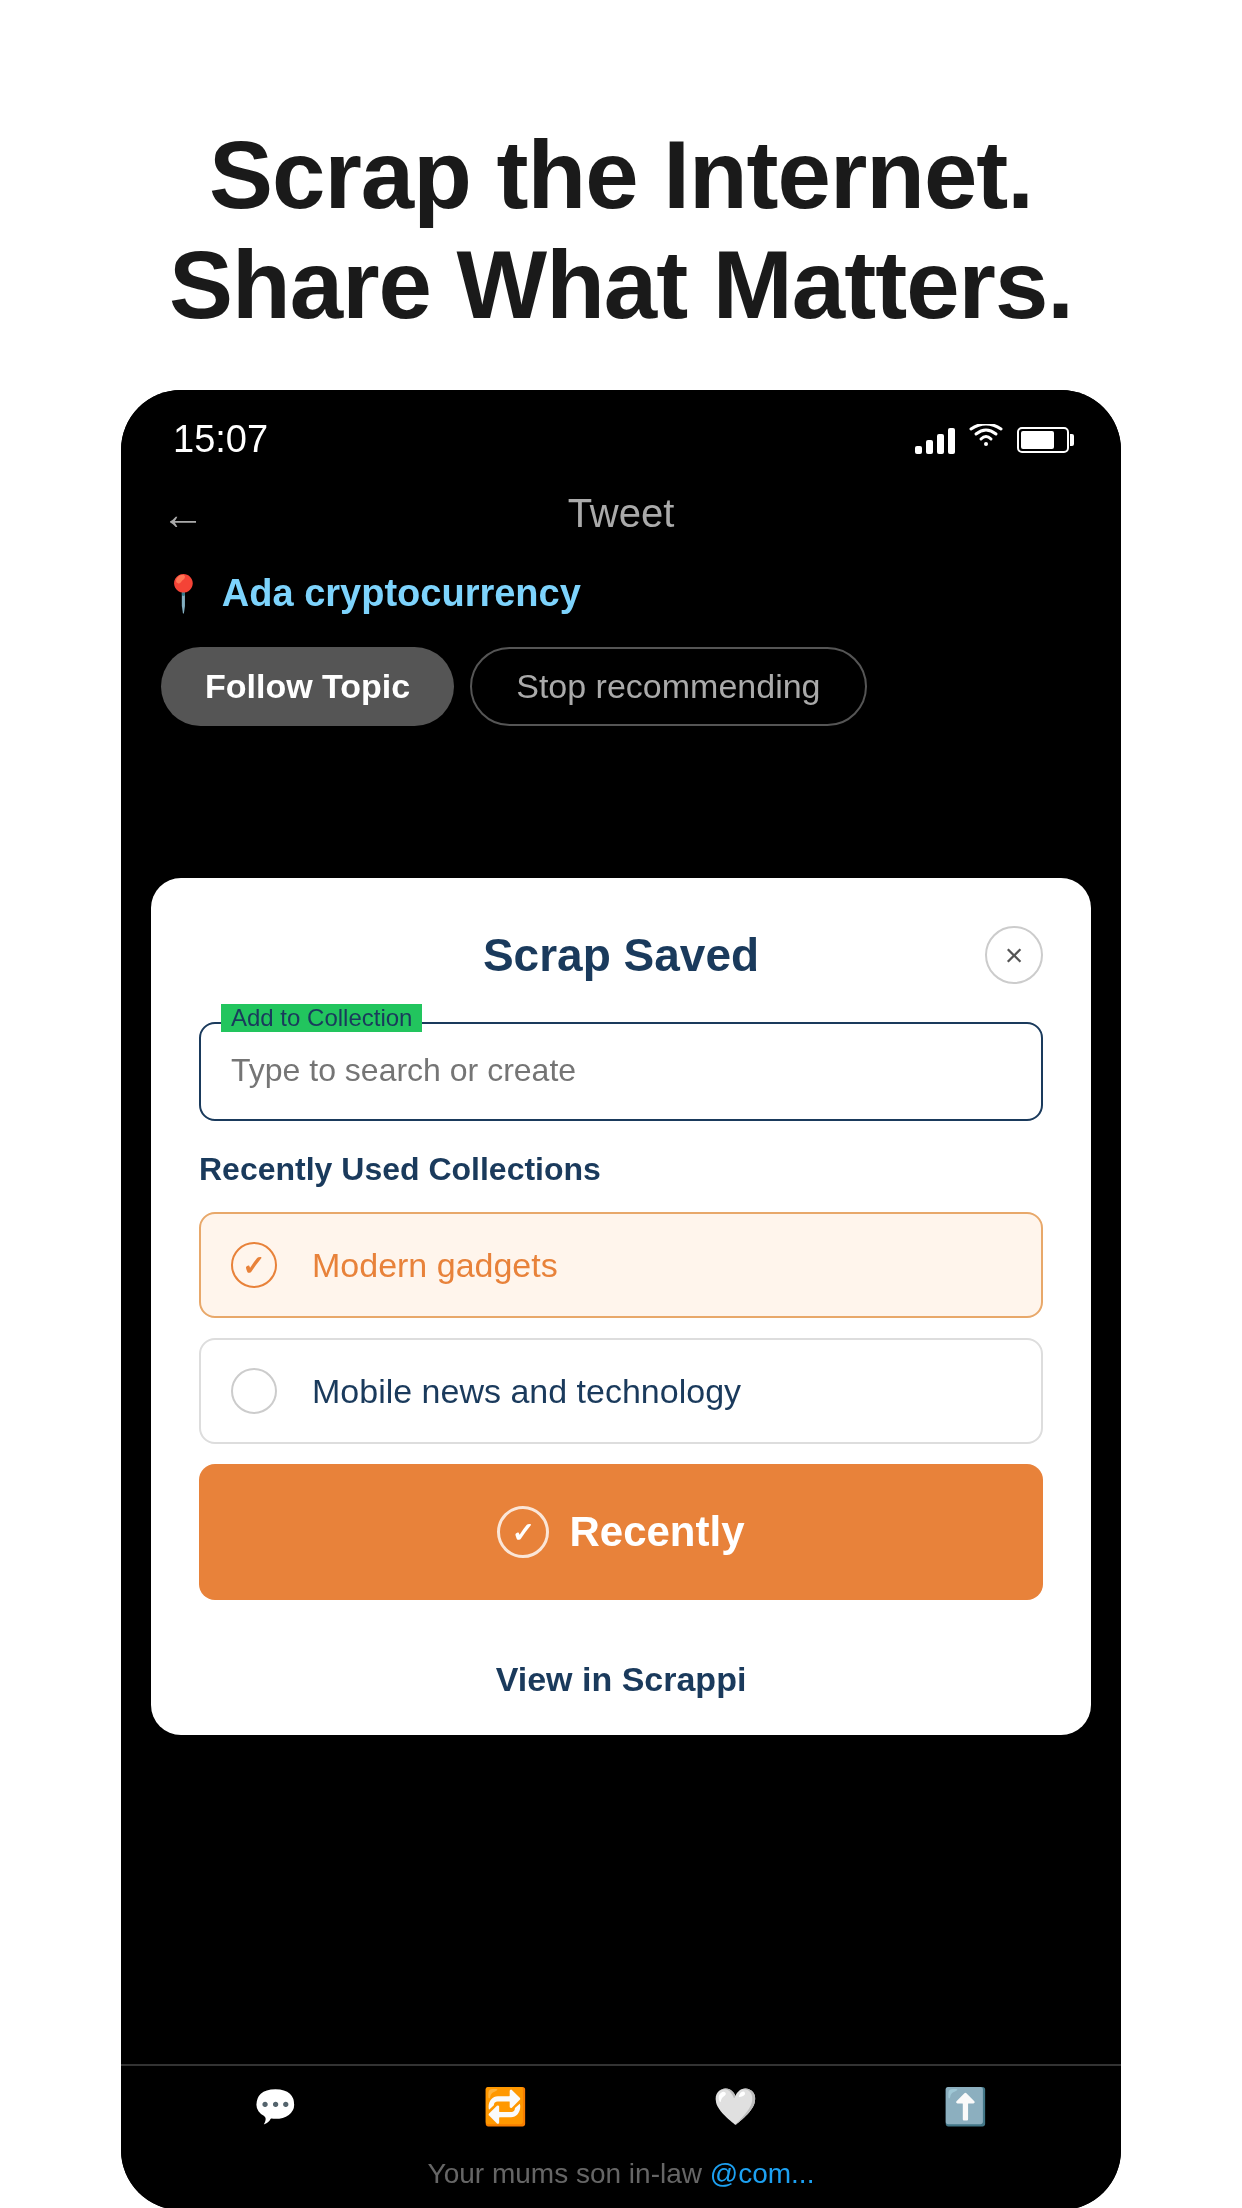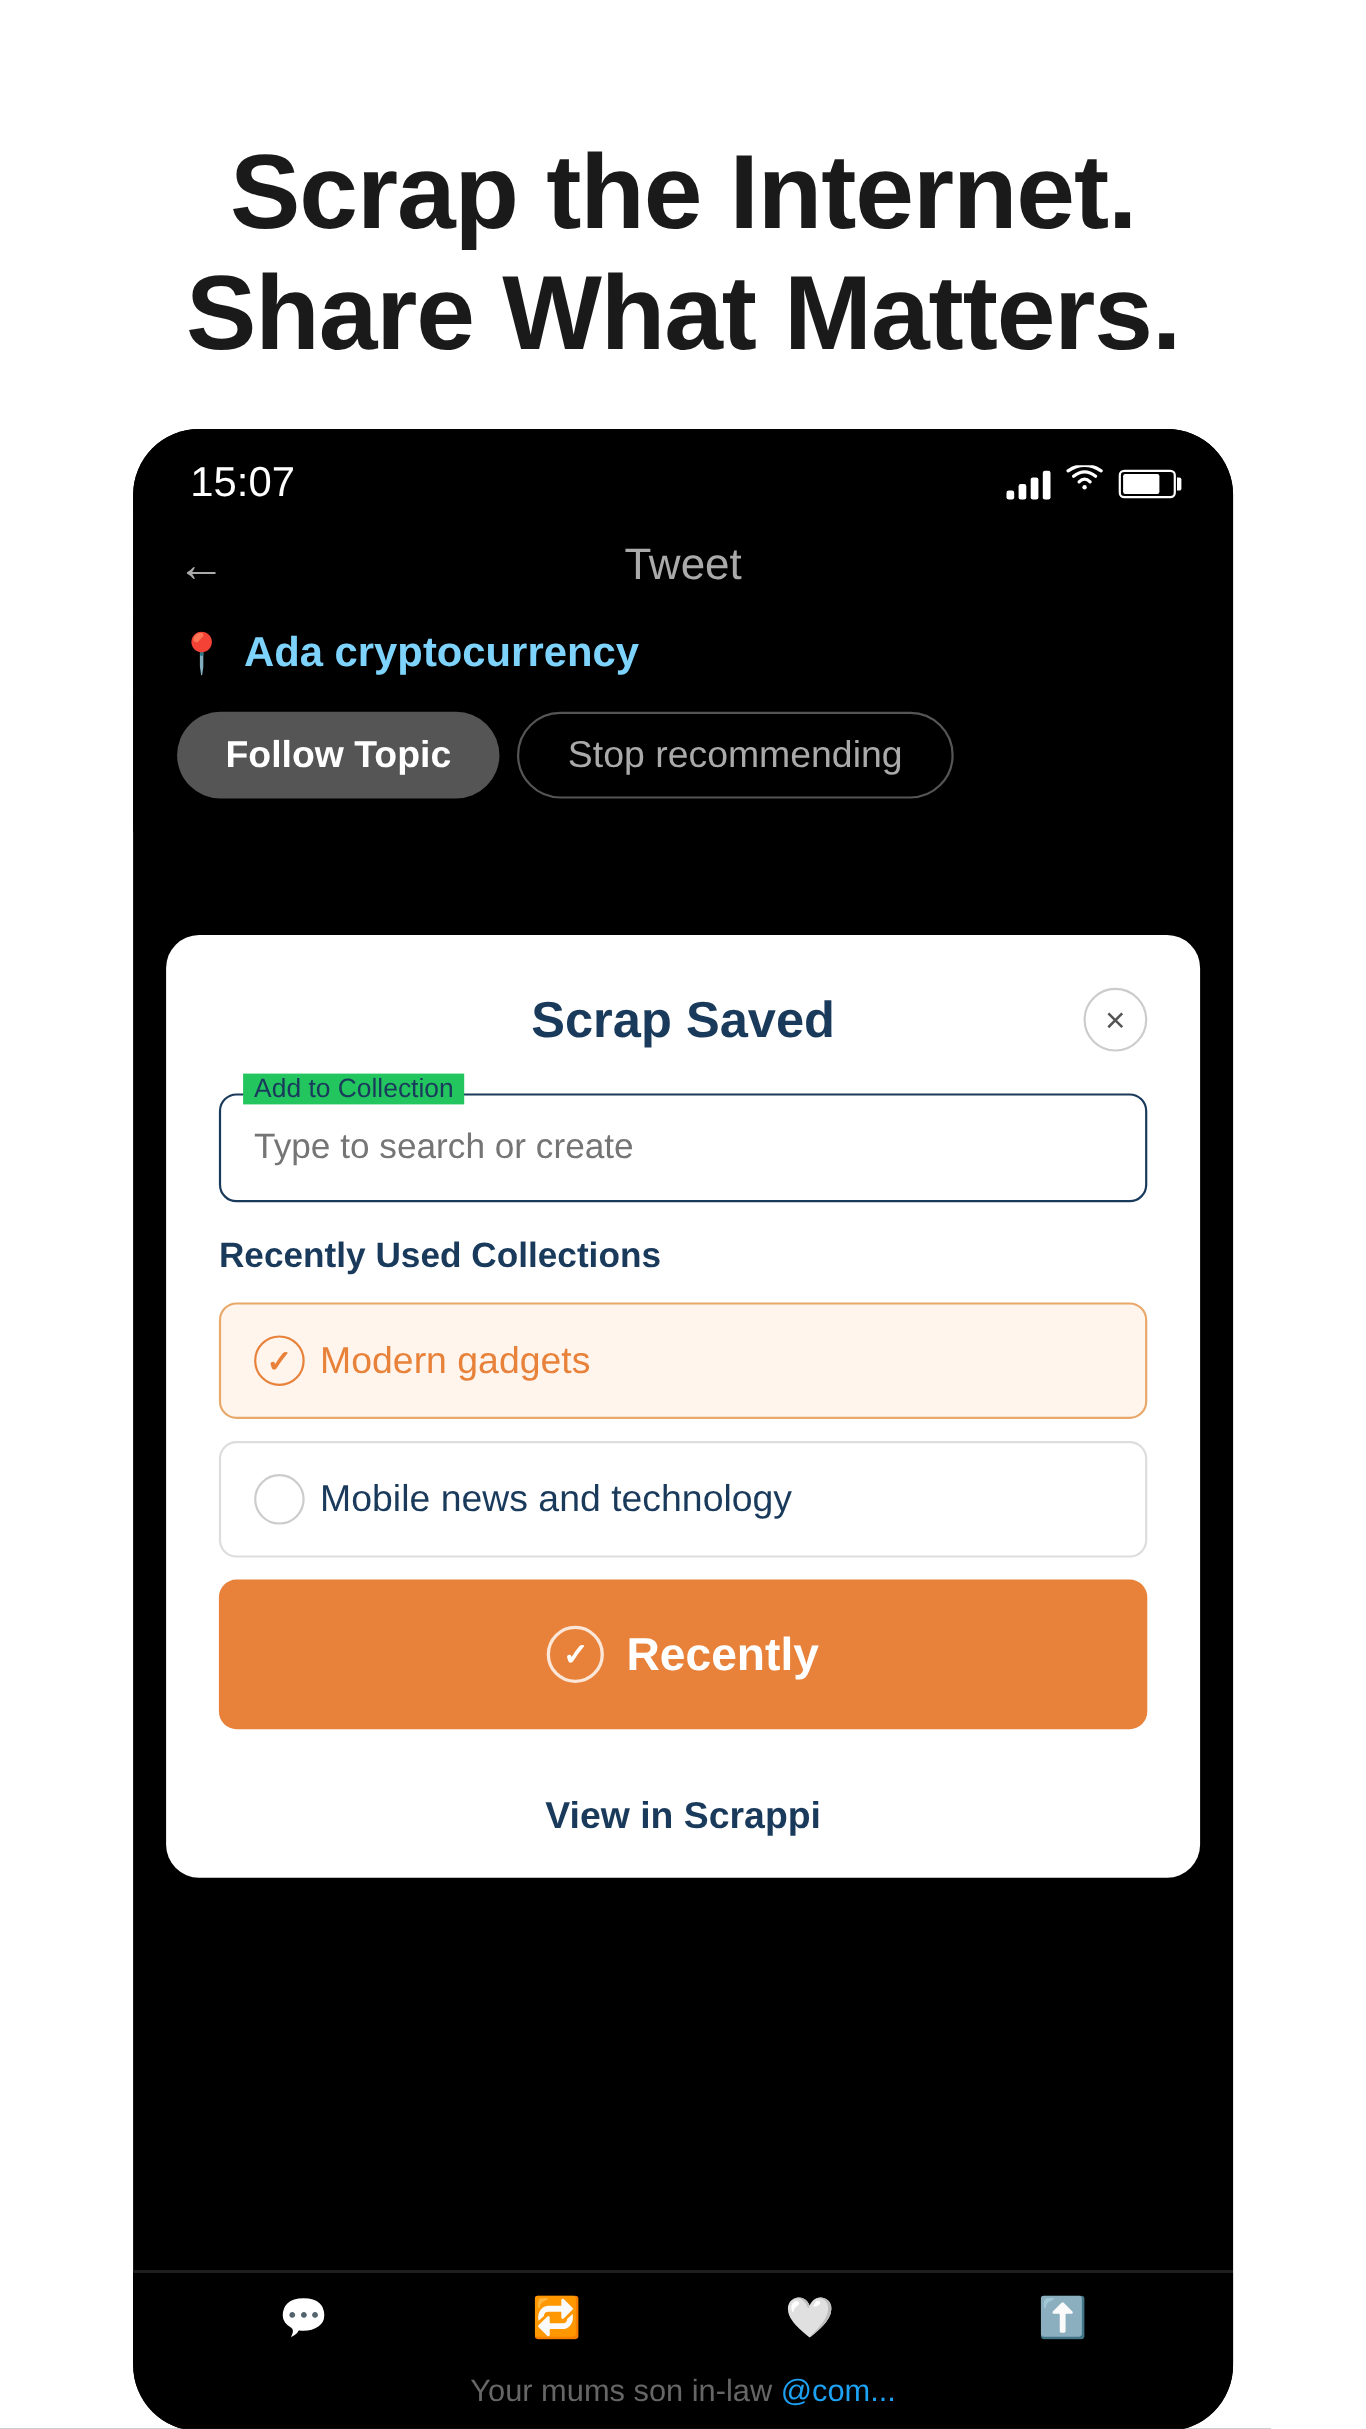--- a/index.html
+++ b/index.html
@@ -197,21 +197,21 @@
       border: 2px solid #555;
       border-radius: 50px;
       padding: 18px 44px;
       font-size: 34px;
       cursor: pointer;
     }
 
     
     .modal-card {
       position: absolute;
-      top: 460px;
+      top: 488px;
       left: 30px;
       width: 940px;
       background: #fff;
       border-radius: 30px;
       padding: 50px 48px 0;
       box-shadow: 0 20px 60px rgba(0,0,0,0.3);
     }
 
     .modal-header {
       display: flex;
@@ -273,21 +273,21 @@
     .recently-label {
       font-size: 32px;
       font-weight: 700;
       color: #1a3a5c;
       margin-bottom: 24px;
     }
 
     .collection-item {
       display: flex;
       align-items: center;
-      gap: 14px;
+      gap: 35px;
       border: 2px solid #ddd;
       border-radius: 16px;
       padding: 28px 30px;
       margin-bottom: 20px;
     }
     .collection-item.selected {
       background: #fff5ec;
       border-color: #e8a86a;
     }
 

